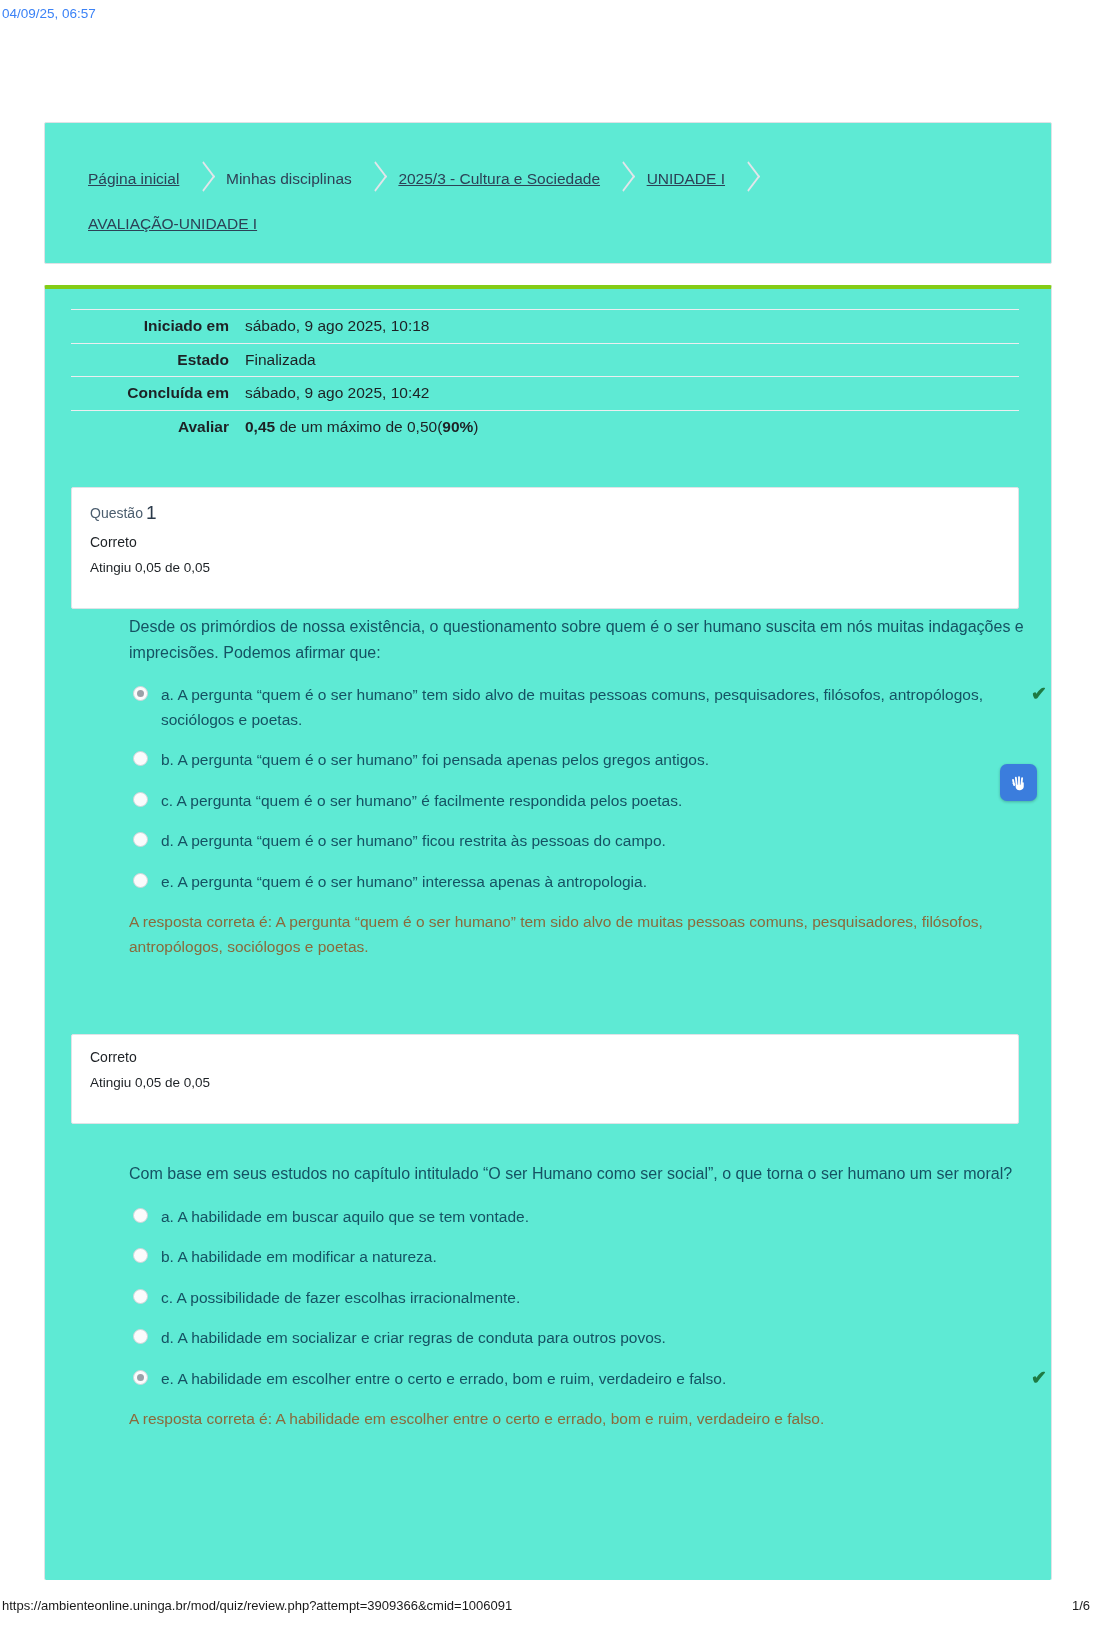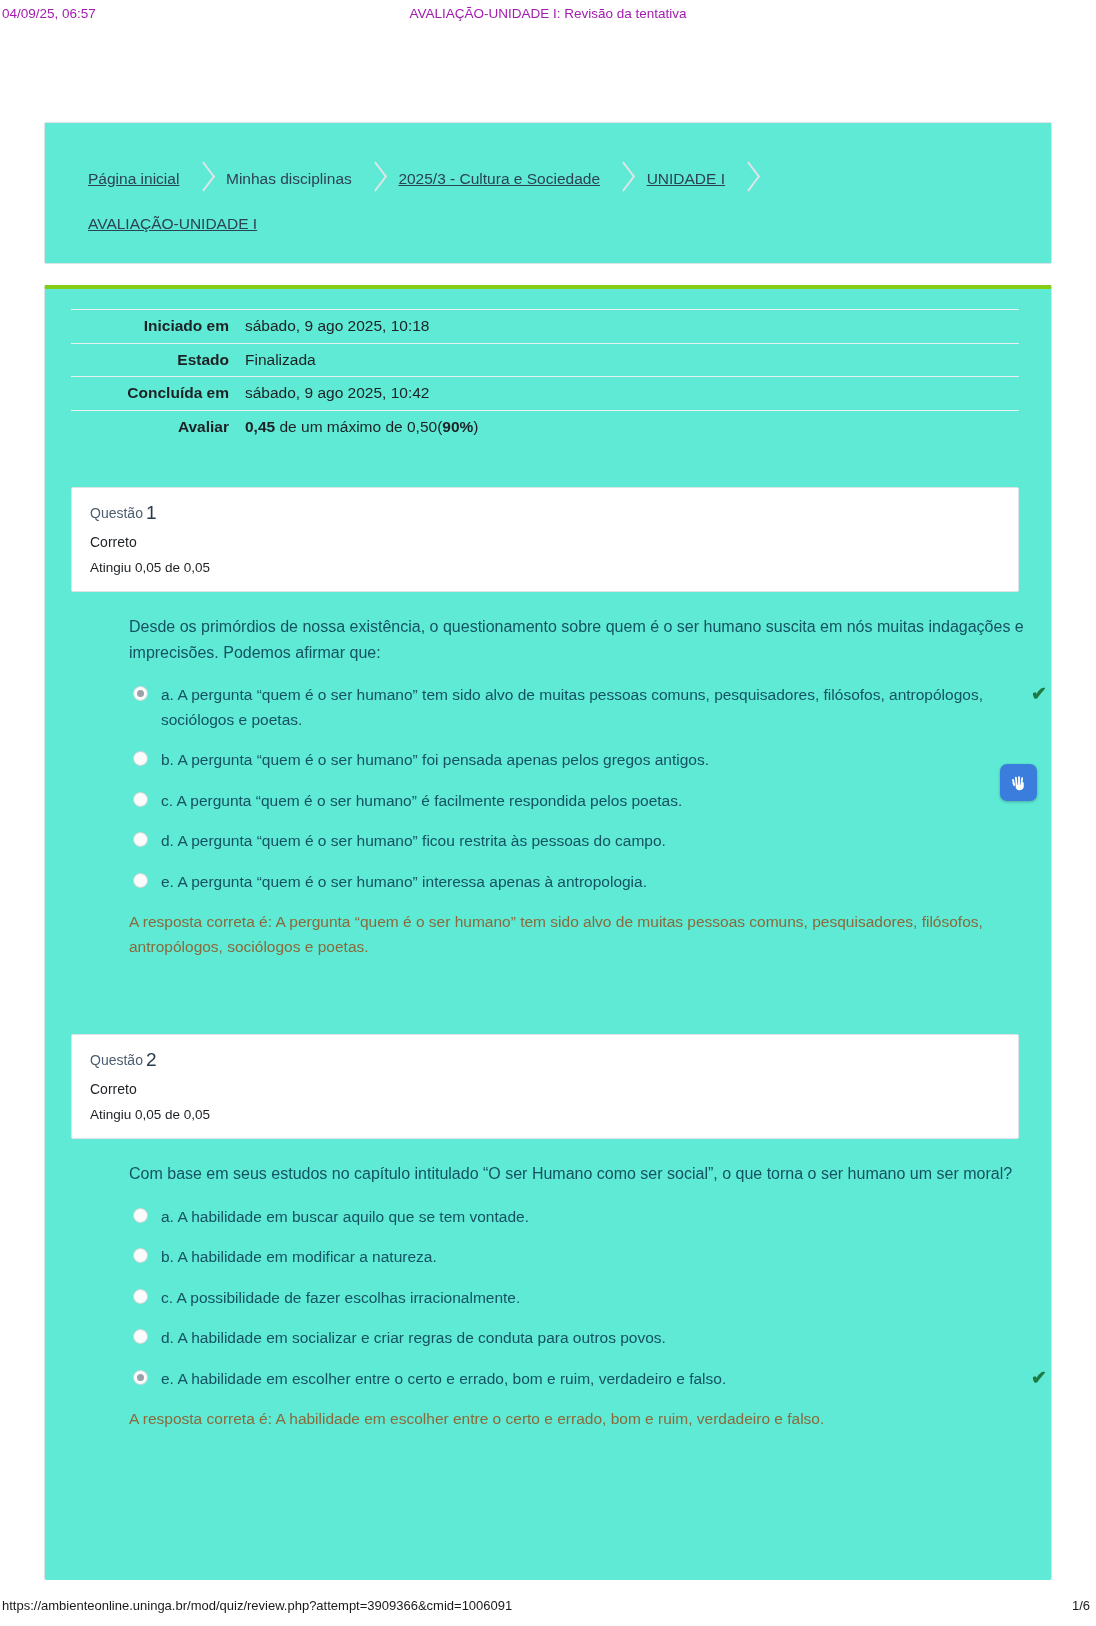--- a/index.html
+++ b/index.html
@@ -15,21 +15,21 @@
     color: #1d2125;
     overflow: hidden;
   }
 
   
   .print-header {
     position: absolute;
     top: 6px; left: 0; right: 0;
     height: 22px;
     font-size: 13.5px;
-    color: #a21caf;
+    color: #3b82f6;
   }
   .print-header .ph-left {
     position: absolute; left: 2px; top: 0;
   }
   .print-header .ph-center {
     position: absolute; left: 0; right: 0; top: 0;
     text-align: center;
   }
   .print-footer {
     position: absolute;
@@ -135,21 +135,21 @@
 
   
   .question-head {
     position: absolute;
     left: 26px;
     width: 948px;
     box-sizing: border-box;
     border: 1px solid #dfe3e7;
     border-radius: 2px;
     background: #fff;
-    padding: 14px 18px 16px 18px;
+    padding: 14px 18px 33px 18px;
   }
   .q-no {
     font-size: 14px;
     color: #4b5d6e;
     margin-bottom: 10px;
   }
   .q-no .num {
     font-size: 19px;
     color: #2b3a4a;
     margin-left: 3px;
@@ -235,21 +235,20 @@
     align-items: center;
     justify-content: center;
   }
   #a11y-widget svg { display: block; }
 </style>
 </head>
 <body>
 
 <div class="print-header">
   <span class="ph-left">04/09/25, 06:57</span>
-  <span class="ph-center">AVALIAÇÃO-UNIDADE I: Revisão da tentativa</span>
 </div>
 
 <div class="panel" id="breadcrumb-panel">
   <nav class="breadcrumb">
     <span class="bc-row">
       <a class="bc-item link">Página inicial</a>
       <span class="bc-sep"></span>
       <a class="bc-item plain">Minhas disciplinas</a>
       <span class="bc-sep"></span>
       <a class="bc-item link">2025/3 - Cultura e Sociedade</a>
@@ -314,21 +313,20 @@
       </div>
       <div class="answer-row">
         <span class="radio"></span>
         <span class="atext">e. A pergunta “quem é o ser humano” interessa apenas à antropologia.</span>
       </div>
     </div>
     <div class="feedback">A resposta correta é: A pergunta “quem é o ser humano” tem sido alvo de muitas pessoas comuns, pesquisadores, filósofos, antropólogos, sociólogos e poetas.</div>
   </div>
 
   <div class="question-head" style="top:745px;">
-    <div class="q-no"><span>Questão</span><span class="num">2</span></div>
     <div class="q-state">Correto</div>
     <div class="q-grade">Atingiu 0,05 de 0,05</div>
   </div>
 
   <div class="q-body" style="top:872px; left:84px;">
     <div class="q-text">Com base em seus estudos no capítulo intitulado “O ser Humano como ser social”, o que torna o ser humano um ser moral?</div>
     <div class="answers">
       <div class="answer-row">
         <span class="radio"></span>
         <span class="atext">a. A habilidade em buscar aquilo que se tem vontade.</span>

